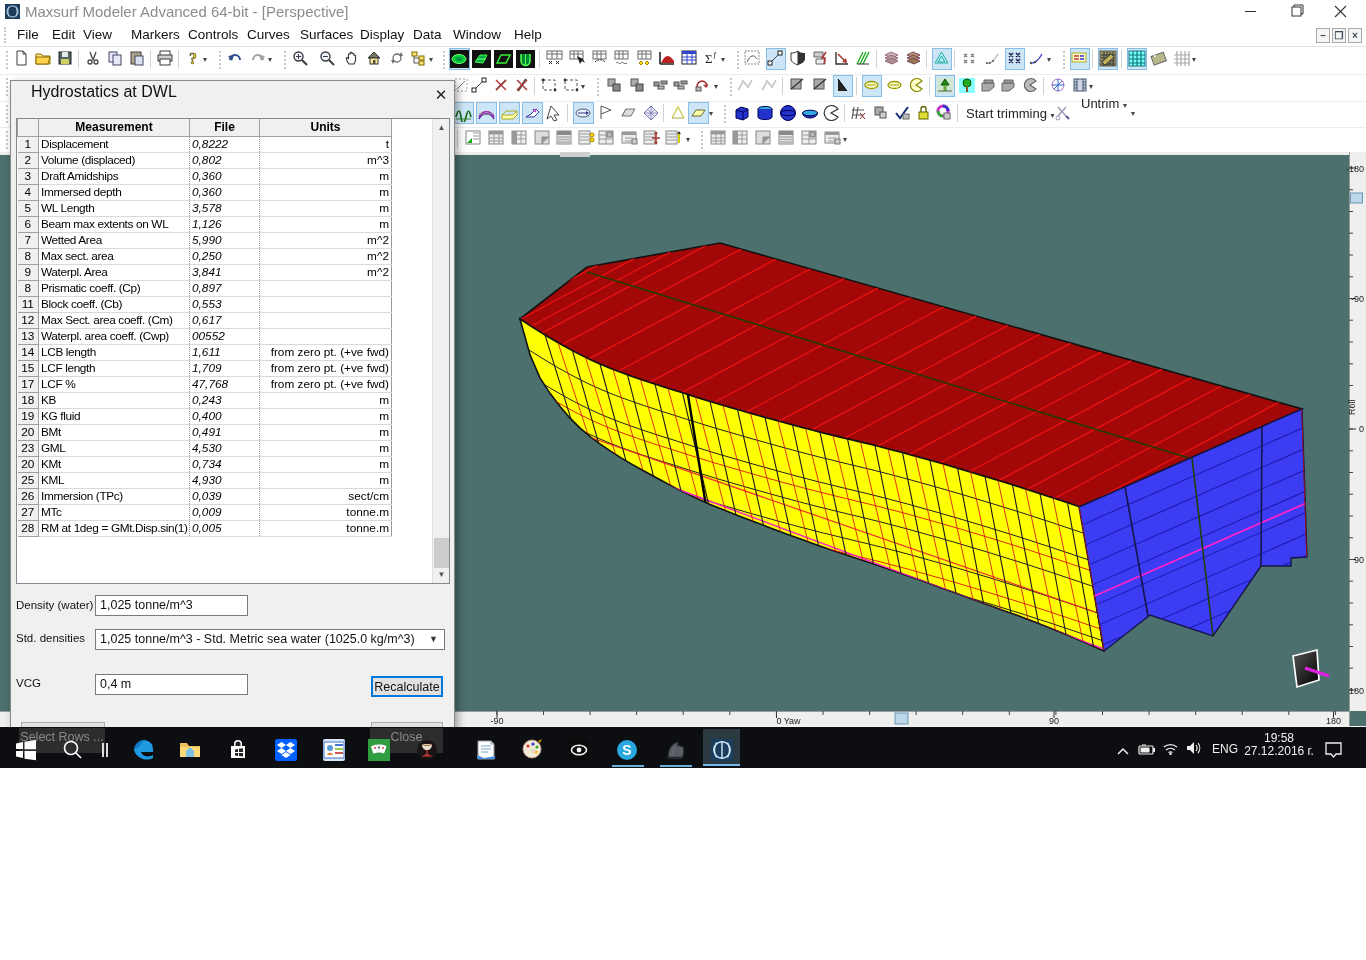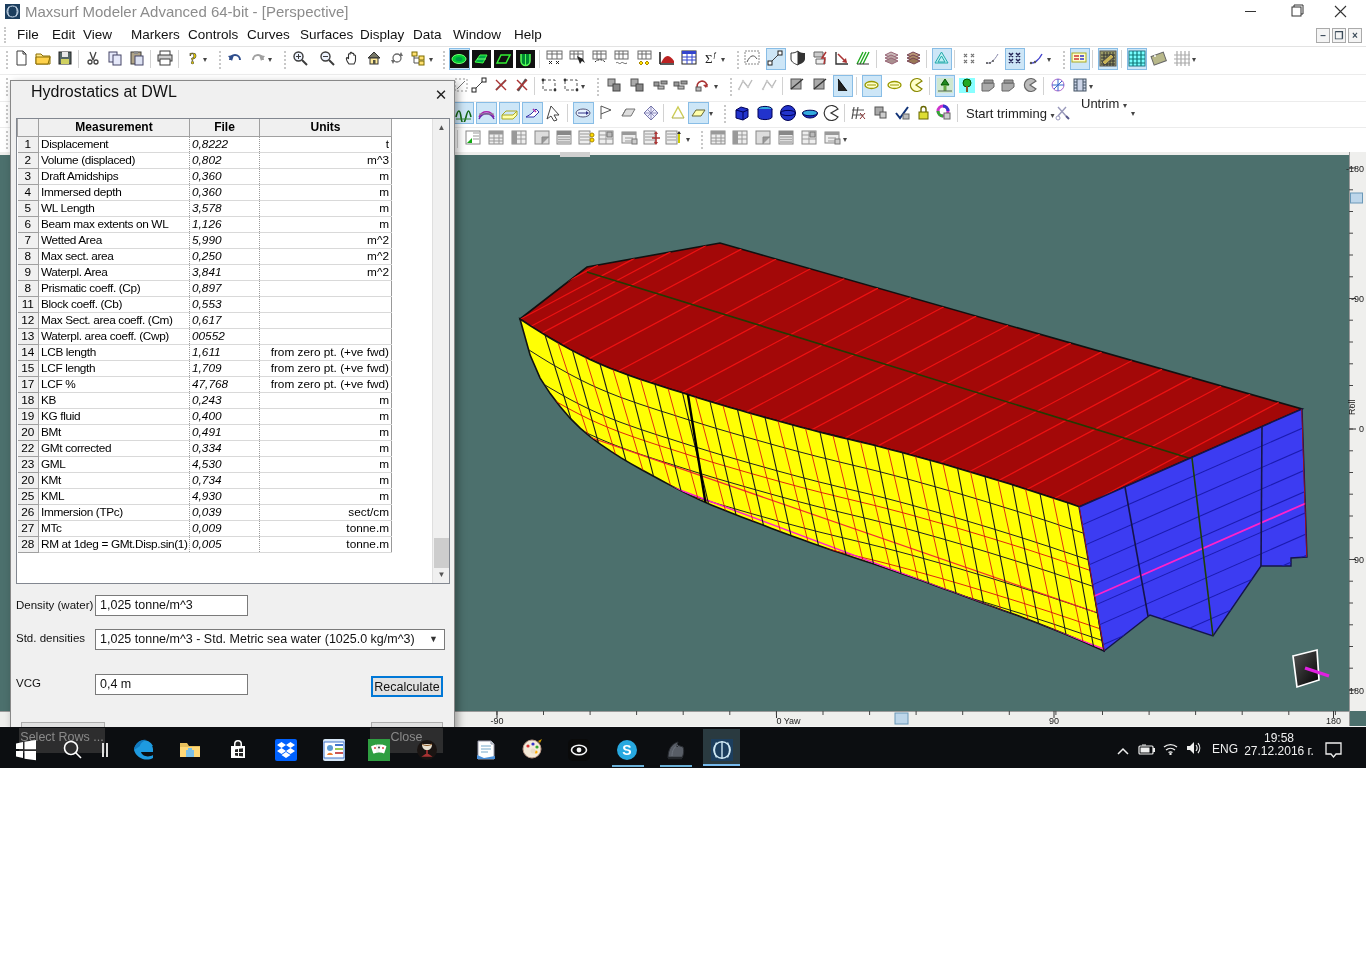--- a/index.html
+++ b/index.html
@@ -949,26 +949,20 @@
             <td class="val">0,400</td>
             <td class="uni">m</td>
           </tr>
 <tr>
             <td class="num">20</td>
             <td class="mea">BMt</td>
             <td class="val">0,491</td>
             <td class="uni">m</td>
           </tr>
 <tr>
-            <td class="num">22</td>
-            <td class="mea">GMt corrected</td>
-            <td class="val">0,334</td>
-            <td class="uni">m</td>
-          </tr>
-<tr>
             <td class="num">23</td>
             <td class="mea">GML</td>
             <td class="val">4,530</td>
             <td class="uni">m</td>
           </tr>
 <tr>
             <td class="num">20</td>
             <td class="mea">KMt</td>
             <td class="val">0,734</td>
             <td class="uni">m</td>

